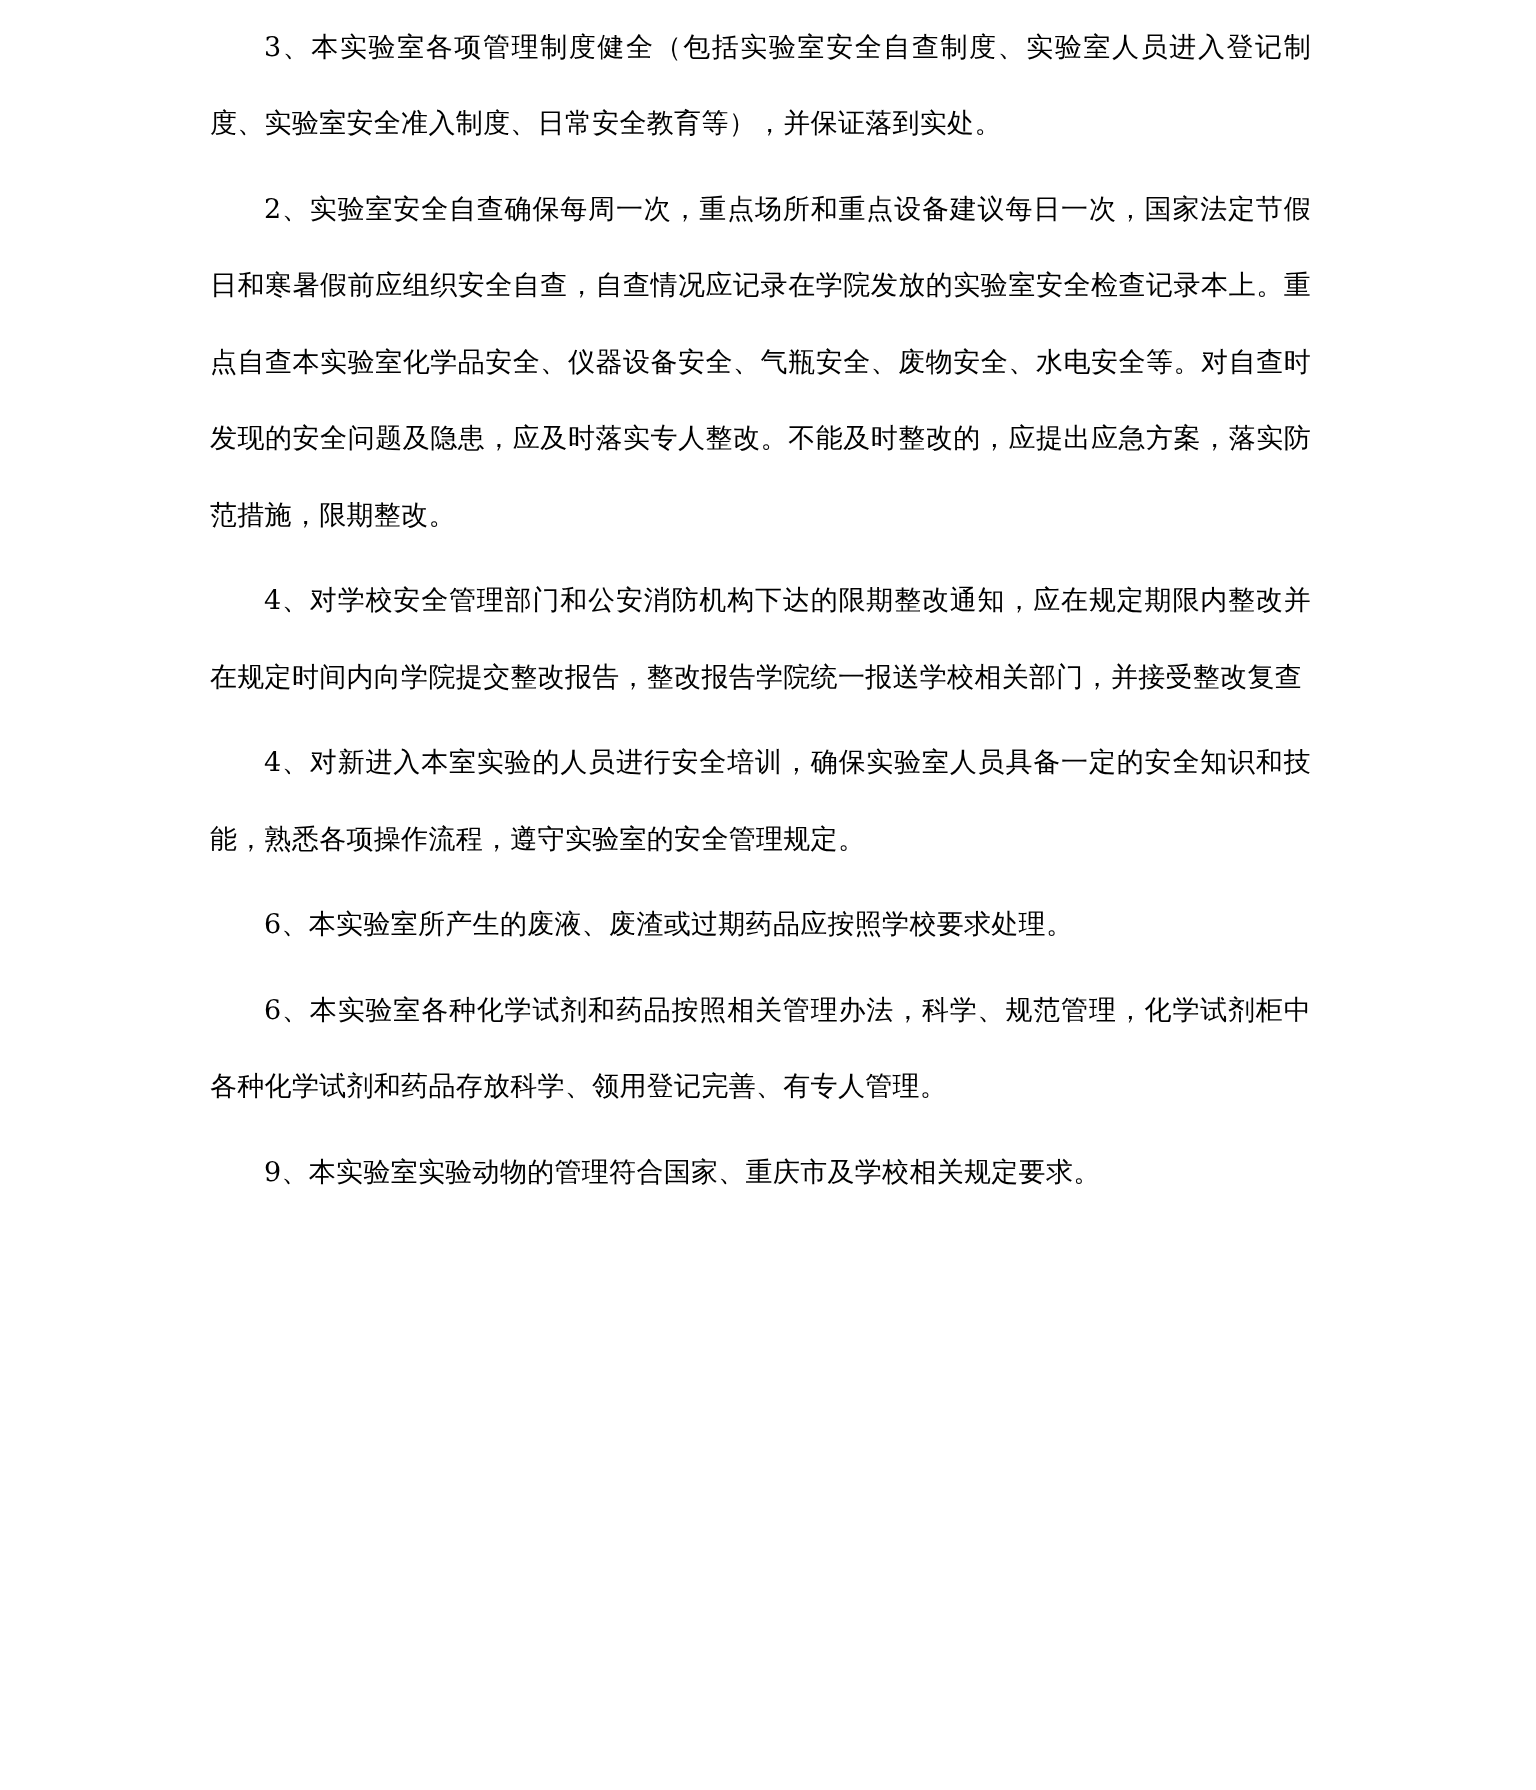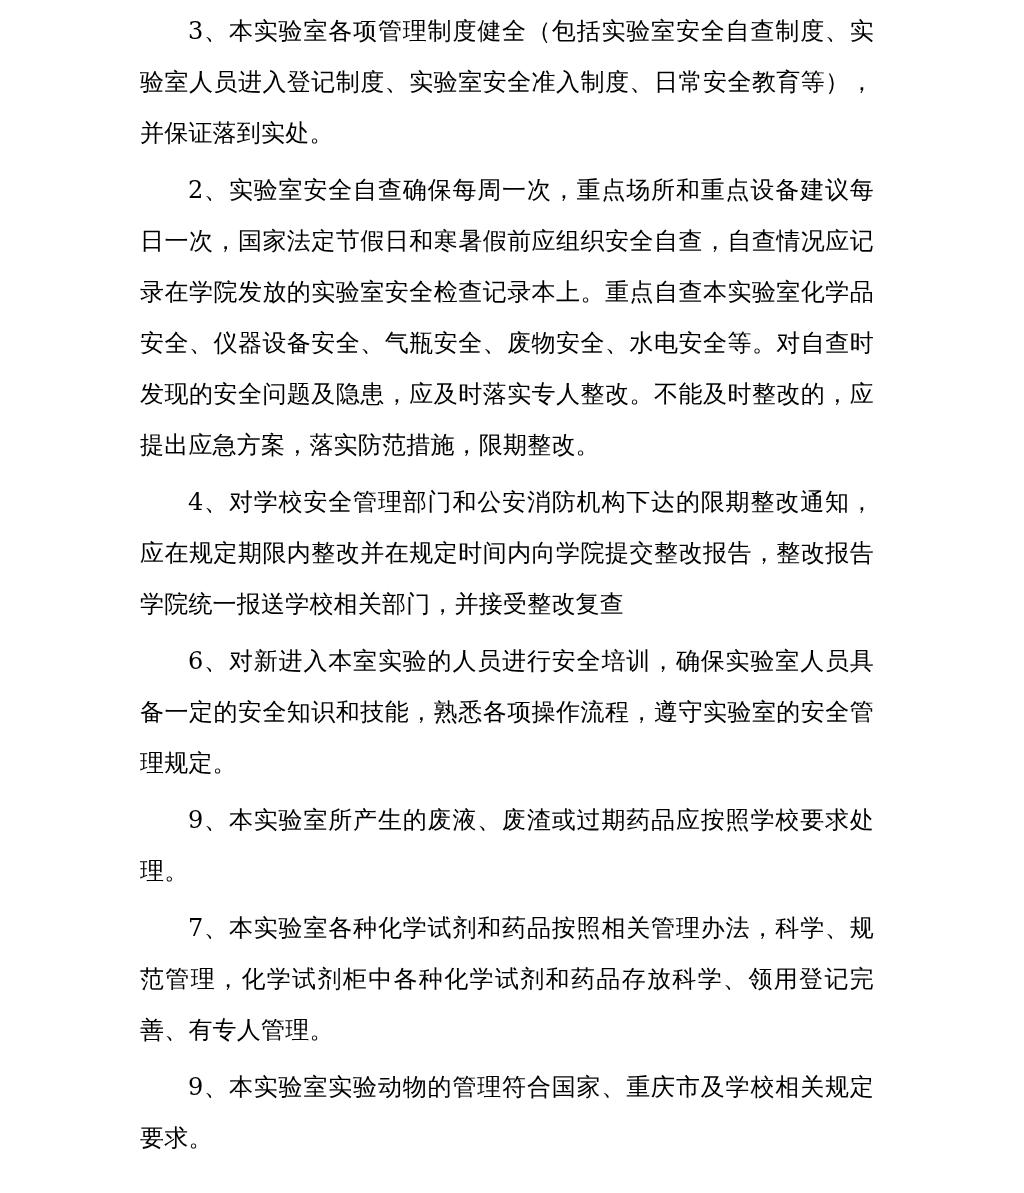--- a/index.html
+++ b/index.html
@@ -19,39 +19,39 @@
     height: 1193px;
     box-sizing: border-box;
     padding: 6px 150px 0 140px;
     position: relative;
   }
   .doc-body {
     width: 100%;
   }
   .para {
     margin: 0 0 6px 0;
-    font-size: 24px;
+    font-size: 18px;
     line-height: 51px;
     text-align: justify;
     text-justify: inter-ideograph;
     text-indent: 2em;
     letter-spacing: 0.2px;
     font-family: "DejaVu Serif", "Liberation Serif", serif;
     color: #000;
   }
   .para:last-child {
     margin-bottom: 0;
   }
 </style>
 </head>
 <body>
 
 <div class="page">
   <div class="doc-body">
     <p class="para">3、本实验室各项管理制度健全（包括实验室安全自查制度、实验室人员进入登记制度、实验室安全准入制度、日常安全教育等），并保证落到实处。</p>
     <p class="para">2、实验室安全自查确保每周一次，重点场所和重点设备建议每日一次，国家法定节假日和寒暑假前应组织安全自查，自查情况应记录在学院发放的实验室安全检查记录本上。重点自查本实验室化学品安全、仪器设备安全、气瓶安全、废物安全、水电安全等。对自查时发现的安全问题及隐患，应及时落实专人整改。不能及时整改的，应提出应急方案，落实防范措施，限期整改。</p>
     <p class="para">4、对学校安全管理部门和公安消防机构下达的限期整改通知，应在规定期限内整改并在规定时间内向学院提交整改报告，整改报告学院统一报送学校相关部门，并接受整改复查</p>
-    <p class="para">6、对新进入本室实验的人员进行安全培训，确保实验室人员具备一定的安全知识和技能，熟悉各项操作流程，遵守实验室的安全管理规定。</p>
-    <p class="para">9、本实验室所产生的废液、废渣或过期药品应按照学校要求处理。</p>
-    <p class="para">7、本实验室各种化学试剂和药品按照相关管理办法，科学、规范管理，化学试剂柜中各种化学试剂和药品存放科学、领用登记完善、有专人管理。</p>
+    <p class="para">4、对新进入本室实验的人员进行安全培训，确保实验室人员具备一定的安全知识和技能，熟悉各项操作流程，遵守实验室的安全管理规定。</p>
+    <p class="para">6、本实验室所产生的废液、废渣或过期药品应按照学校要求处理。</p>
+    <p class="para">6、本实验室各种化学试剂和药品按照相关管理办法，科学、规范管理，化学试剂柜中各种化学试剂和药品存放科学、领用登记完善、有专人管理。</p>
     <p class="para">9、本实验室实验动物的管理符合国家、重庆市及学校相关规定要求。</p>
   </div>
 </div>
 
 </body></html>

